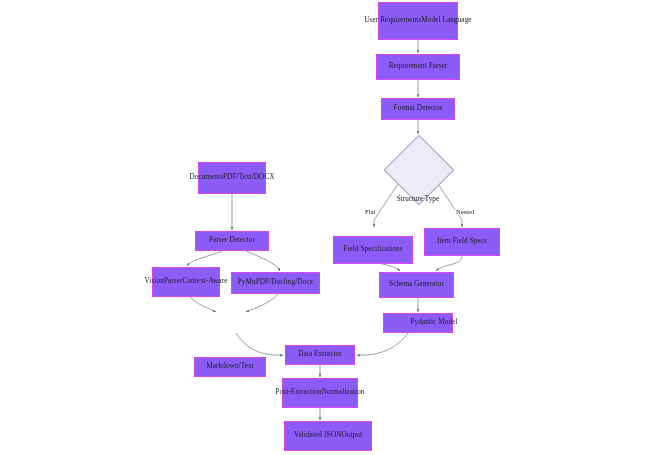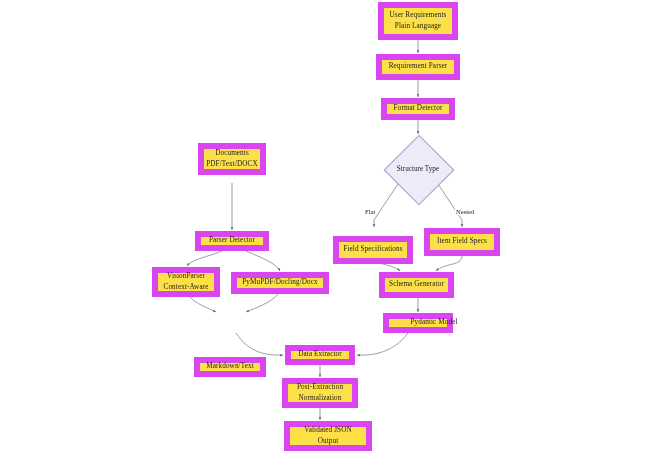--- a/index.html
+++ b/index.html
@@ -19,39 +19,38 @@
     position: absolute;
     left: 0;
     top: 0;
     width: 650px;
     height: 455px;
     pointer-events: none;
   }
   .node {
     position: absolute;
     box-sizing: border-box;
-    background: #fde047;
-    border: 6px solid #d946ef;
+    background: #8b5cf6;
+    border: 1px solid #d946ef;
     display: flex;
-    flex-direction: column;
     align-items: center;
     justify-content: center;
     text-align: center;
     color: #1b1b24;
     font-size: 7.2px;
     line-height: 1.55;
     letter-spacing: 0.1px;
     z-index: 2;
   }
   .node .line { display: block; white-space: nowrap; }
   .diamond-wrap {
     position: absolute;
     z-index: 2;
     display: flex;
-    align-items: center;
+    align-items: flex-end;
     justify-content: center;
   }
   .diamond-shape {
     position: absolute;
     left: 50%;
     top: 50%;
     width: 48px;
     height: 48px;
     margin-left: -24px;
     margin-top: -24px;
@@ -110,21 +109,21 @@
       <path d="M 236 333 C 248 352 266 356 283 355"></path>
       <path d="M 408 333 C 394 352 374 356 357 355"></path>
 
       <path d="M 320 365 L 320 377"></path>
       <path d="M 320 408 L 320 420"></path>
     </g>
   </svg>
 
   <div class="node" style="left:378px; top:2px; width:80px; height:38px;">
     <span class="line">User Requirements</span>
-    <span class="line">Plain Language</span>
+    <span class="line">Model Language</span>
   </div>
 
   <div class="node" style="left:376px; top:54px; width:84px; height:26px;">
     <span class="line">Requirement Parser</span>
   </div>
 
   <div class="node" style="left:381px; top:98px; width:74px; height:22px;">
     <span class="line">Format Detector</span>
   </div>
 
@@ -142,35 +141,35 @@
   </div>
 
   <div class="node" style="left:379px; top:272px; width:75px; height:26px;justify-content:center;">
     <span class="line">Schema Generator</span>
   </div>
 
   <div class="node" style="left:383px; top:313px; width:70px; height:20px;padding-left:32px;">
     <span class="line">Pydantic Model</span>
   </div>
 
-  <div class="node" style="left:198px; top:143px; width:68px; height:32px;">
+  <div class="node" style="left:198px; top:162px; width:68px; height:32px;">
     <span class="line">Documents</span>
     <span class="line">PDF/Text/DOCX</span>
   </div>
 
   <div class="node" style="left:195px; top:231px; width:74px; height:20px;">
     <span class="line">Parser Detector</span>
   </div>
 
   <div class="node" style="left:152px; top:267px; width:68px; height:30px;">
     <span class="line">VisionParser</span>
     <span class="line">Context-Aware</span>
   </div>
 
-  <div class="node" style="left:231px; top:272px; width:98px; height:22px;">
+  <div class="node" style="left:231px; top:272px; width:89px; height:22px;">
     <span class="line">PyMuPDF/Docling/Docx</span>
   </div>
 
   <div class="node" style="left:194px; top:313px; width:72px; height:20px;margin-top:44px;">
     <span class="line">Markdown/Text</span>
   </div>
 
   <div class="node" style="left:285px; top:345px; width:70px; height:20px;">
     <span class="line">Data Extractor</span>
   </div>

